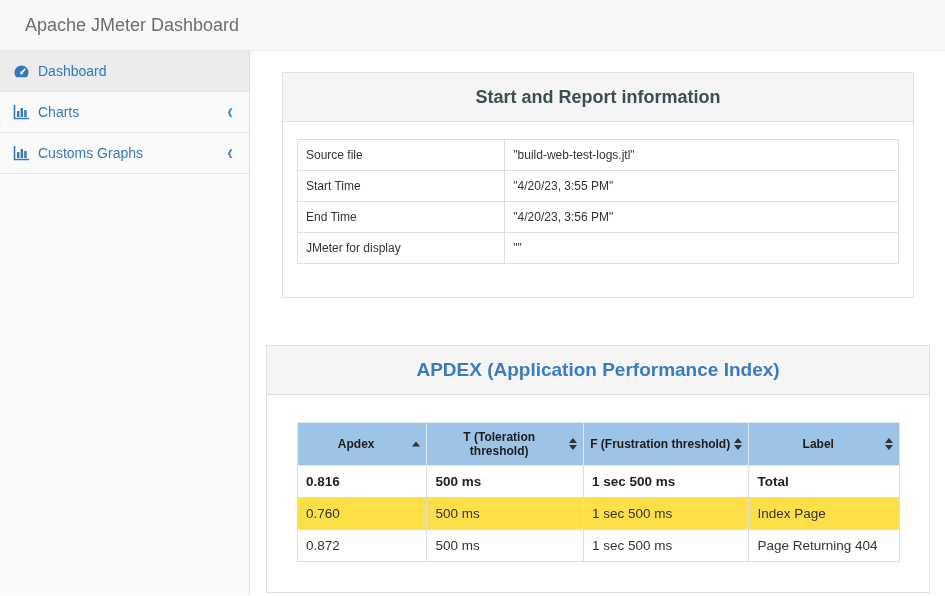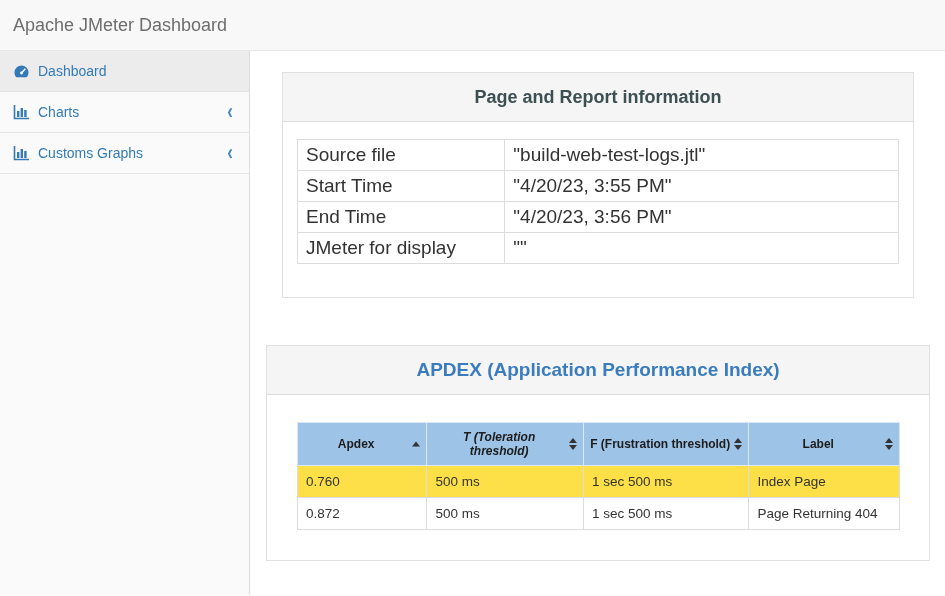--- a/index.html
+++ b/index.html
@@ -2,21 +2,21 @@
 <html><head>
 <meta charset="utf-8">
 <style>
   * { margin:0; padding:0; box-sizing:border-box; }
   html,body { width:945px; height:596px; overflow:hidden; background:#fff;
     font-family:"Liberation Sans","DejaVu Sans",sans-serif; }
 
   
   .navbar { height:51px; background:#f8f8f8; border-bottom:1px solid #e7e7e7;
     display:flex; align-items:center; }
-  .navbar .app-title { padding-left:13px; font-size:18px; color:#6e6e6e; }
+  .navbar .app-title { padding-left:25px; font-size:18px; color:#6e6e6e; }
 
   
   .layout { display:flex; height:544px; }
 
   
   .sidebar { width:250px; background:#fafafa; border-right:1px solid #ddd; }
   .side-item { height:41px; display:flex; align-items:center;
     padding:0 16px 0 13px; border-bottom:1px solid #e4e4e4;
     color:#337ab7; font-size:14px; cursor:pointer; }
   .side-item.active { background:#ececec;text-align:right; }
@@ -31,34 +31,34 @@
   .panel-heading { background:#f5f5f5; border-bottom:1px solid #ddd; height:49px;
     display:flex; align-items:center; justify-content:center; }
 
   .panel-info { margin:21px 31px 0 32px; }
   .panel-info .panel-title { font-size:18px; font-weight:bold; color:#3c4f52; }
   .panel-info .panel-body { padding:17px 14px 33px 14px; }
 
   table { border-collapse:collapse; width:100%; }
   td, th { border:1px solid #ddd; }
 
-  .info-table td { height:31px; font-size:19px; color:#333; padding:0 8px;margin-top:20px; }
+  .info-table td { height:31px; font-size:12px; color:#333; padding:0 8px;margin-top:20px; }
   .info-table .c-label { width:34.5%; }
 
   .panel-apdex { margin:47px 15px 0 16px; }
   .panel-apdex .panel-title { font-size:19px; font-weight:bold; color:#3a7cbe; }
   .panel-apdex .panel-body { padding:27px 29px 30px 30px; }
 
   .apdex-table th { background:#9dc3e6; border-color:#dbe7f3; height:43px;
     font-size:12px; color:#1d1d1d; text-align:center; position:relative;
     padding:0 18px 0 6px; cursor:pointer; }
   .apdex-table td { height:32px; font-size:13.5px; color:#333; padding:0 8px; }
   .apdex-table tbody tr.striped { background:#fde047; }
   .apdex-table tbody tr.total-row td { font-weight:bold; color:#222; }
-  .col-apdex { width:21.5%; } .col-t { width:26%;font-style:italic; } .col-f { width:27.5%;margin-top:40px; } .col-label { width:25%; }
+  .col-apdex { width:21.5%; } .col-t { width:26%; } .col-f { width:27.5%;margin-top:40px; } .col-label { width:25%; }
 
   
   .sort { position:absolute; right:6px; top:50%; transform:translateY(-50%);
     display:flex; flex-direction:column; align-items:center; }
   .tri-up { width:0; height:0; border-left:4px solid transparent;
     border-right:4px solid transparent; border-bottom:5px solid #333; }
   .tri-down { width:0; height:0; border-left:4px solid transparent;
     border-right:4px solid transparent; border-top:5px solid #333; }
   .sort-both .tri-up { margin-bottom:2px; }
 </style>
@@ -109,21 +109,21 @@
       <span>Customs Graphs</span>
       <span class="chevron">‹</span>
     </div>
 
   </div>
 
   <div class="main">
 
     <div class="panel panel-info">
       <div class="panel-heading">
-        <span class="panel-title">Page and Report information</span>
+        <span class="panel-title">Start and Report information</span>
       </div>
       <div class="panel-body">
         <table class="info-table">
           <tbody>
             <tr>
               <td class="c-label">Source file</td>
               <td>"build-web-test-logs.jtl"</td>
             </tr>
             <tr>
               <td class="c-label">Start Time</td>
@@ -173,20 +173,26 @@
               <th class="col-label">
                 <span>Label</span>
                 <span class="sort sort-both">
                     <span class="tri-up"></span>
                     <span class="tri-down"></span>
                   </span>
               </th>
             </tr>
           </thead>
           <tbody>
+            <tr class="total-row">
+              <td>0.816</td>
+              <td>500 ms</td>
+              <td>1 sec 500 ms</td>
+              <td>Total</td>
+            </tr>
             <tr class="striped">
               <td>0.760</td>
               <td>500 ms</td>
               <td>1 sec 500 ms</td>
               <td>Index Page</td>
             </tr>
             <tr>
               <td>0.872</td>
               <td>500 ms</td>
               <td>1 sec 500 ms</td>

